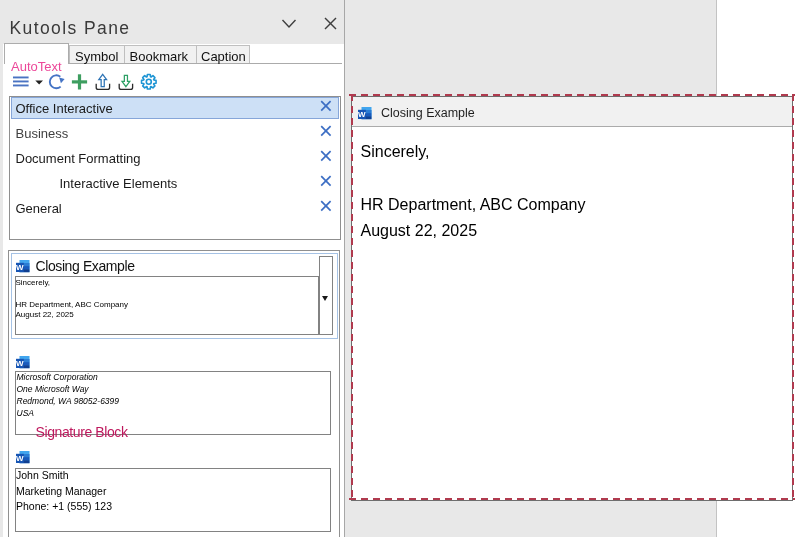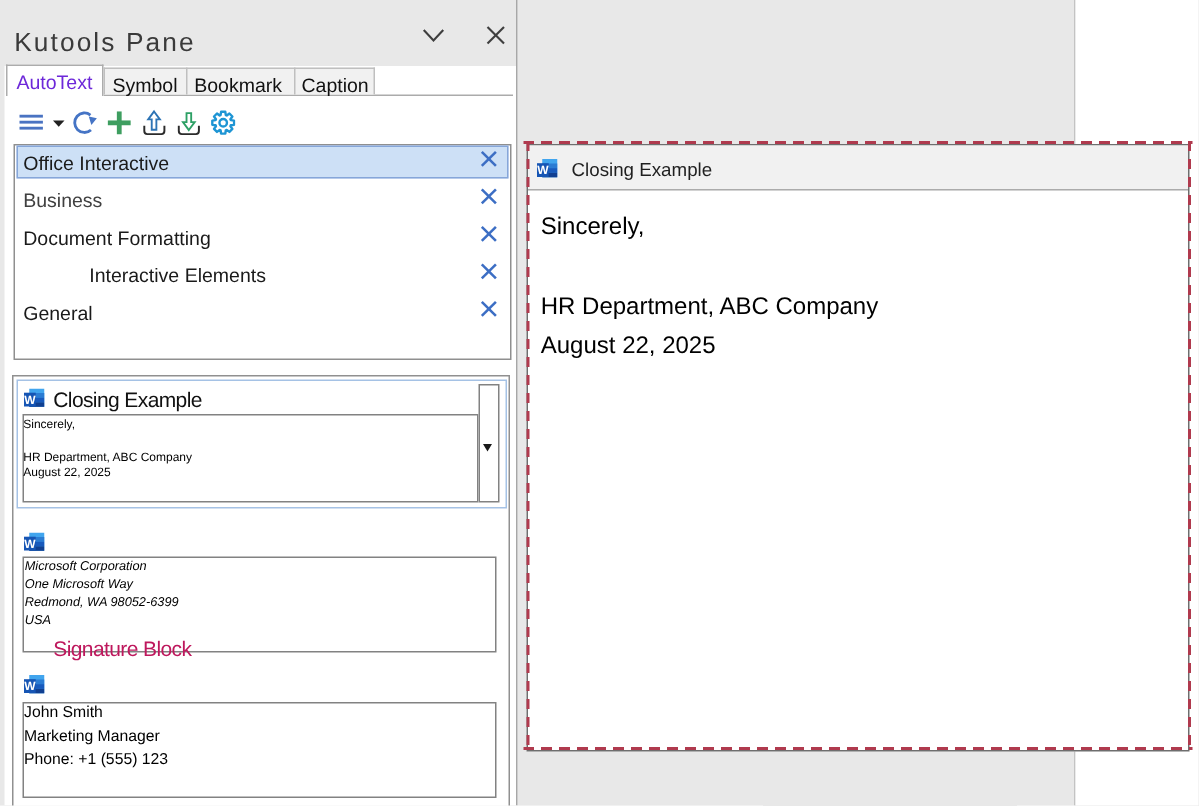--- a/index.html
+++ b/index.html
@@ -54,21 +54,21 @@
 <svg class="abs" style="left:324px; top:17px;" width="13" height="13" viewBox="0 0 13 13">
   <line x1="1" y1="1" x2="12" y2="12" stroke="#3e3e3e" stroke-width="1.4"></line>
   <line x1="12" y1="1" x2="1" y2="12" stroke="#3e3e3e" stroke-width="1.4"></line>
 </svg>
 
 <div class="abs" style="left:68.5px; top:63px; width:273px; height:1px; background:#ababab;"></div>
 <div class="abs" style="left:69px; top:45px; width:181px; height:18px; background:#f1f1f1; border:1px solid #bfbfbf; border-bottom:none;"></div>
 <div class="abs" style="left:123.5px; top:45px; width:1px; height:18px; background:#bfbfbf;"></div>
 <div class="abs" style="left:196px; top:45px; width:1px; height:18px; background:#bfbfbf;"></div>
 <div class="abs" style="left:3.5px; top:42.5px; width:65px; height:21px; background:#fff; border:1px solid #acacac; border-bottom:none;"></div>
-<div class="abs" style="left:11px; top:47px; font-size:13px; color:#6d28d9;">AutoText</div>
+<div class="abs" style="left:11px; top:59px; font-size:13px; color:#ec4899;">AutoText</div>
 <div class="abs" style="left:75px; top:48.5px; font-size:13px; color:#111;text-align:center;">Symbol</div>
 <div class="abs" style="left:129.5px; top:48.5px; font-size:13px; color:#111;">Bookmark</div>
 <div class="abs" style="left:201px; top:48.5px; font-size:13px; color:#111;">Caption</div>
 
 <svg class="abs" style="left:12px; top:72px;" width="145" height="20" viewBox="0 0 145 20">
 
   <rect x="1" y="4.5" width="15.6" height="1.9" fill="#4a73c2"></rect>
   <rect x="1" y="8.5" width="15.6" height="1.9" fill="#4a73c2"></rect>
   <rect x="1" y="12.5" width="15.6" height="1.9" fill="#4a73c2"></rect>
 

